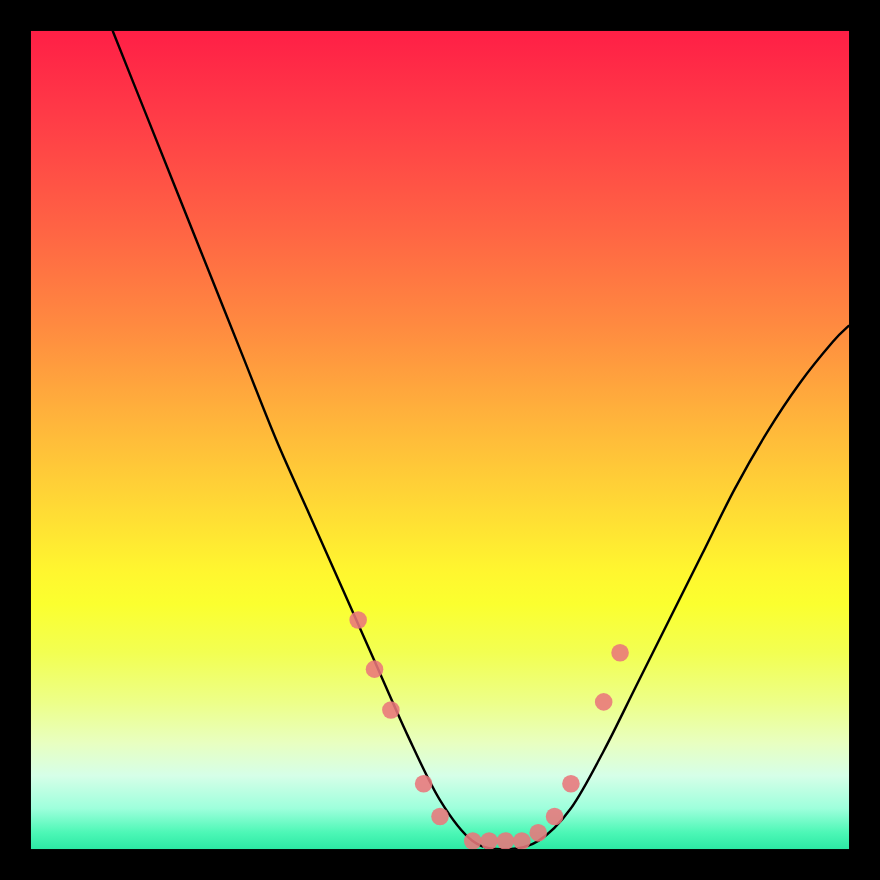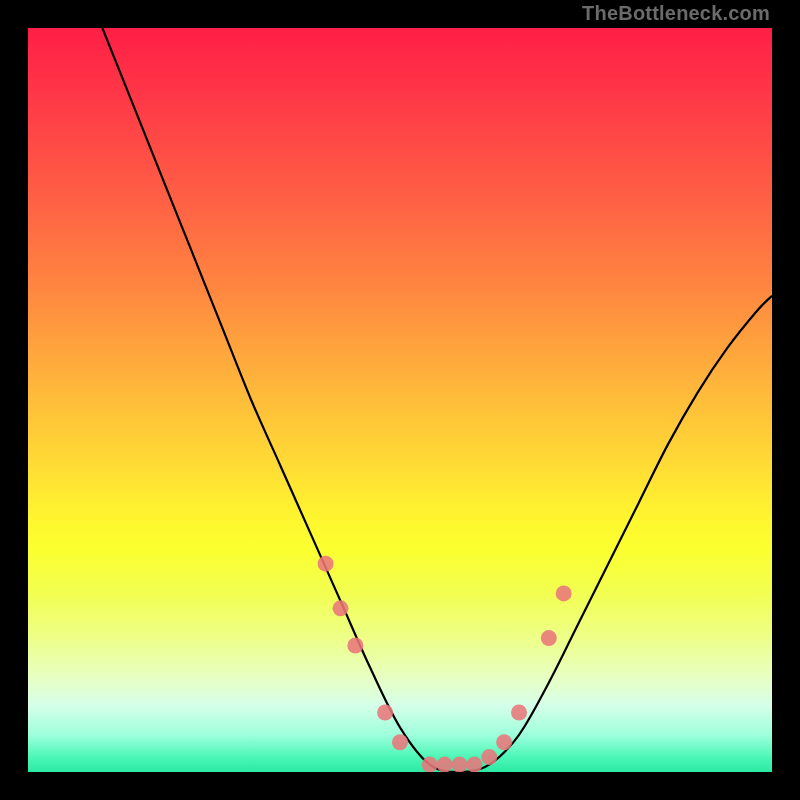--- a/index.html
+++ b/index.html
@@ -64,21 +64,20 @@
     inset: 0;
     width: 744px;
     height: 744px;
   }
 </style>
 </head>
 <body>
 
 <div class="frame">
 
-  <div class="watermark">TheBottleneck.com</div>
 
   <div class="plot-area">
     <div class="gradient"></div>
 
     <svg class="curve" viewBox="0 0 744 744" preserveAspectRatio="none">
       <path fill="none" stroke="#000" stroke-width="2.2" d="M 74.4 0 C 79.36000000000001 12.399999999999997 94.24000000000001 49.59999999999998 104.16000000000001 74.39999999999998 C 114.08000000000001 99.19999999999997 123.99999999999999 123.99999999999994 133.92 148.79999999999995 C 143.83999999999997 173.59999999999997 153.76 198.40000000000003 163.68 223.20000000000005 C 173.60000000000002 248.00000000000006 183.52 272.8 193.44 297.6 C 203.35999999999999 322.40000000000003 213.27999999999997 348.44 223.2 372 C 233.12 395.56 243.04 416.64000000000004 252.96 438.96000000000004 C 262.88 461.28000000000003 272.8 483.59999999999997 282.72 505.91999999999996 C 292.64000000000004 528.24 302.55999999999995 550.56 312.47999999999996 572.88 C 322.4 595.2 332.32 618.76 342.24 639.84 C 352.16 660.9200000000001 362.08 683.24 372 699.36 C 381.92 715.48 391.84000000000003 729.1199999999999 401.76000000000005 736.56 C 411.68000000000006 744 421.6 744 431.52 744 C 441.43999999999994 744 451.35999999999996 742.76 461.28 736.56 C 471.2 730.3599999999999 481.12 720.4399999999999 491.04 706.8 C 500.96000000000004 693.16 510.88 673.32 520.8 654.72 C 530.7199999999999 636.12 540.6399999999999 615.0400000000001 550.56 595.2 C 560.48 575.36 570.4000000000001 555.52 580.32 535.68 C 590.24 515.8399999999999 600.16 496 610.0799999999999 476.16 C 619.9999999999999 456.32000000000005 629.9200000000001 435.24 639.84 416.64 C 649.76 398.03999999999996 659.6800000000001 380.68 669.6 364.56 C 679.52 348.44 689.44 333.56 699.36 319.92 C 709.28 306.28000000000003 721.6800000000001 291.40000000000003 729.12 282.72 C 736.56 274.04 741.52 270.32 744 267.84"></path>
       <g fill="#e9767b" fill-opacity="0.88">
           <circle cx="297.6" cy="535.68" r="8"></circle>
           <circle cx="312.47999999999996" cy="580.3199999999999" r="8"></circle>
           <circle cx="327.36" cy="617.52" r="8"></circle>

